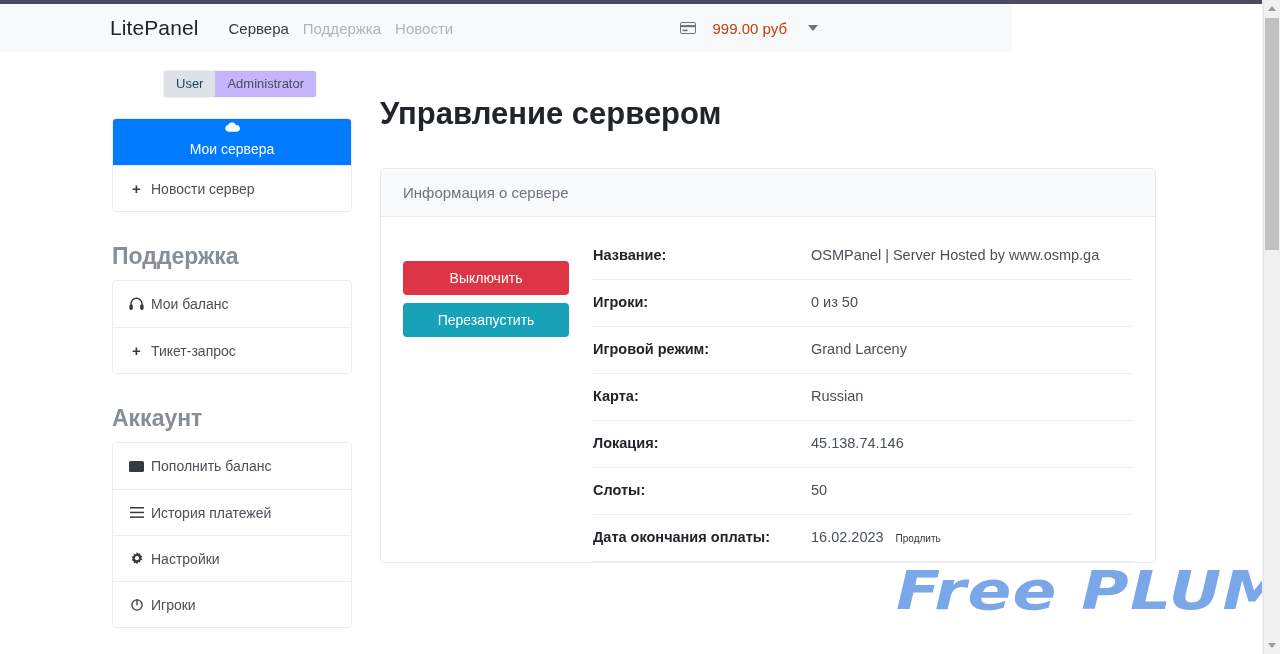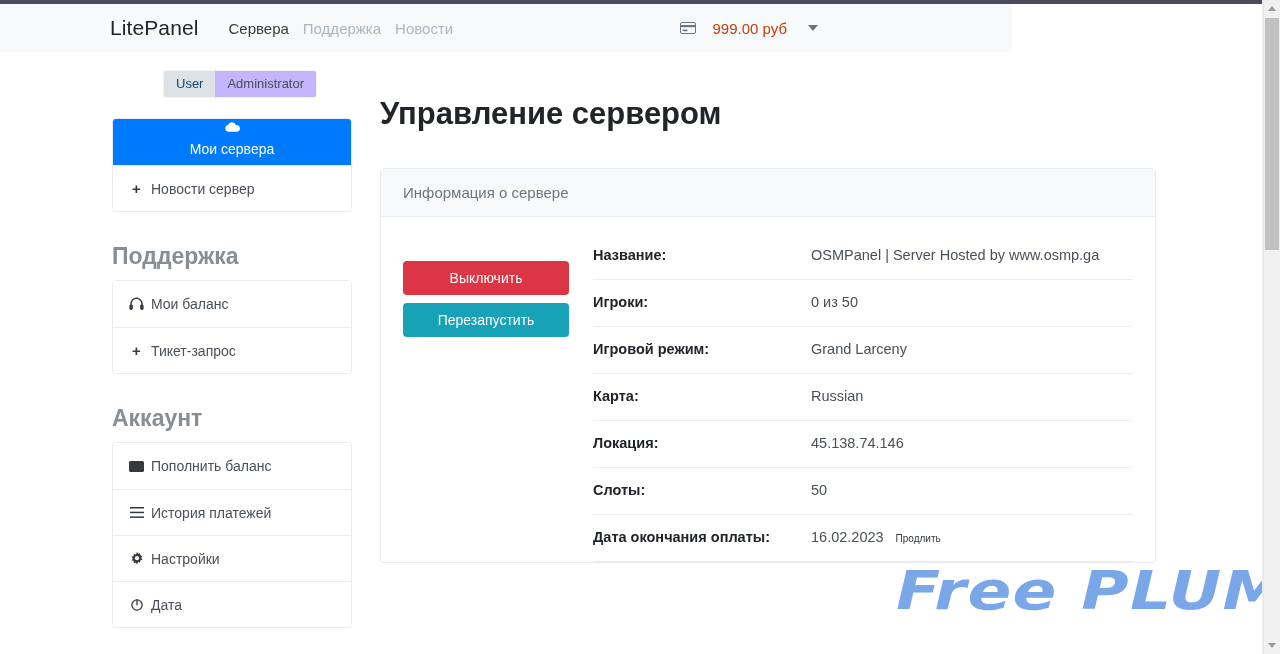--- a/index.html
+++ b/index.html
@@ -367,21 +367,21 @@
         </span>
         <span>Настройки</span>
       </div>
       <div class="side-item">
         <span class="ic">
           <svg width="14" height="14" viewBox="0 0 14 14" aria-hidden="true">
             <path d="M7 1.2a5.8 5.8 0 1 0 5.8 5.8A5.8 5.8 0 0 0 7 1.2zm0 1.3A4.5 4.5 0 1 1 2.5 7 4.5 4.5 0 0 1 7 2.5z"></path>
             <rect x="6.35" y="1.2" width="1.3" height="6.2"></rect>
           </svg>
         </span>
-        <span>Дата</span>
+        <span>Игроки</span>
       </div>
     </div>
   </div>
 
   <div class="main">
     <h1 class="page-title">Управление сервером</h1>
 
     <div class="card">
       <div class="card-header">Информация о сервере</div>
       <div class="card-body">

